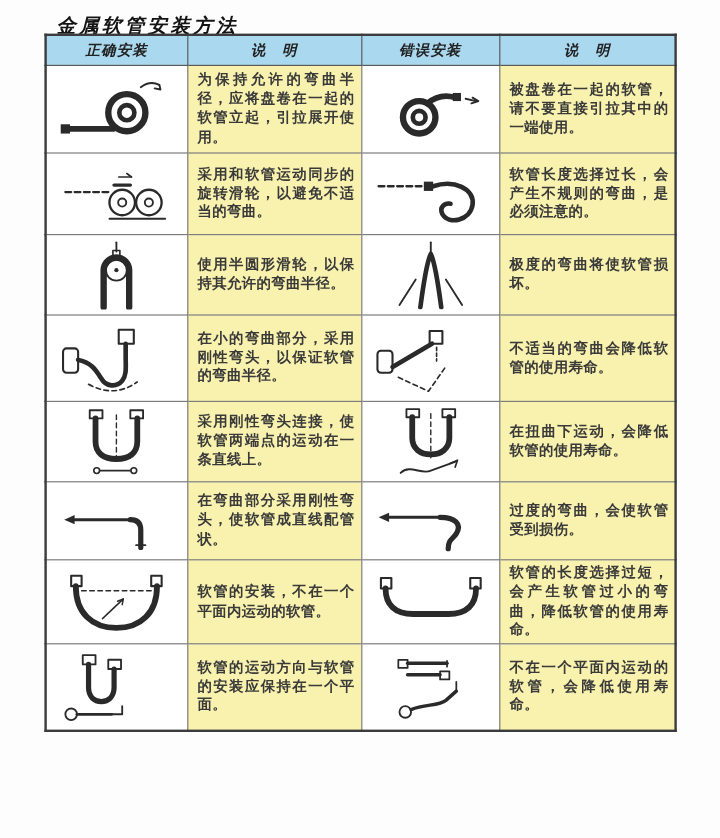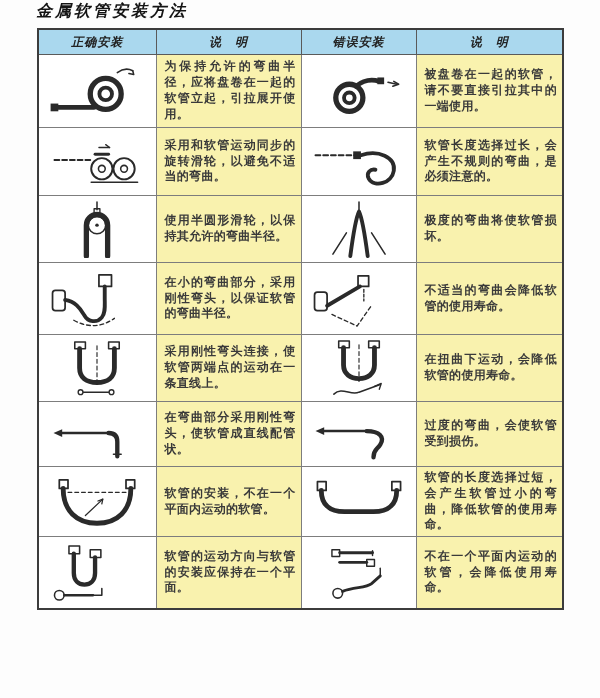--- a/index.html
+++ b/index.html
@@ -2,21 +2,21 @@
 <html style="--hbg: #aad8ee; --ybg: #f9f2ae; --outer: #3c3c3c; --txt: #3a3a3a;"><head>
 <meta charset="utf-8">
 <style>
   html,body{margin:0;padding:0;}
   body{
     width:600px;height:698px;position:relative;overflow:hidden;
     background:#fdfdfd;
     font-family:"DejaVu Sans","Liberation Sans",sans-serif;
   }
   .title{
-    position:absolute;left:36px;top:1px;margin:0;
+    position:absolute;left:36px;top:1px;margin:11px;
     font-family:"DejaVu Serif","Liberation Serif",serif;
     font-style:italic;font-weight:bold;font-size:16px;
     letter-spacing:3px;color:#141414;
   }
   table.grid{
     position:absolute;left:37px;top:28px;width:525px;
     border-collapse:collapse;table-layout:fixed;
     border:2px solid var(--outer,#3c3c3c);
   }
   col.c1{width:118px}

